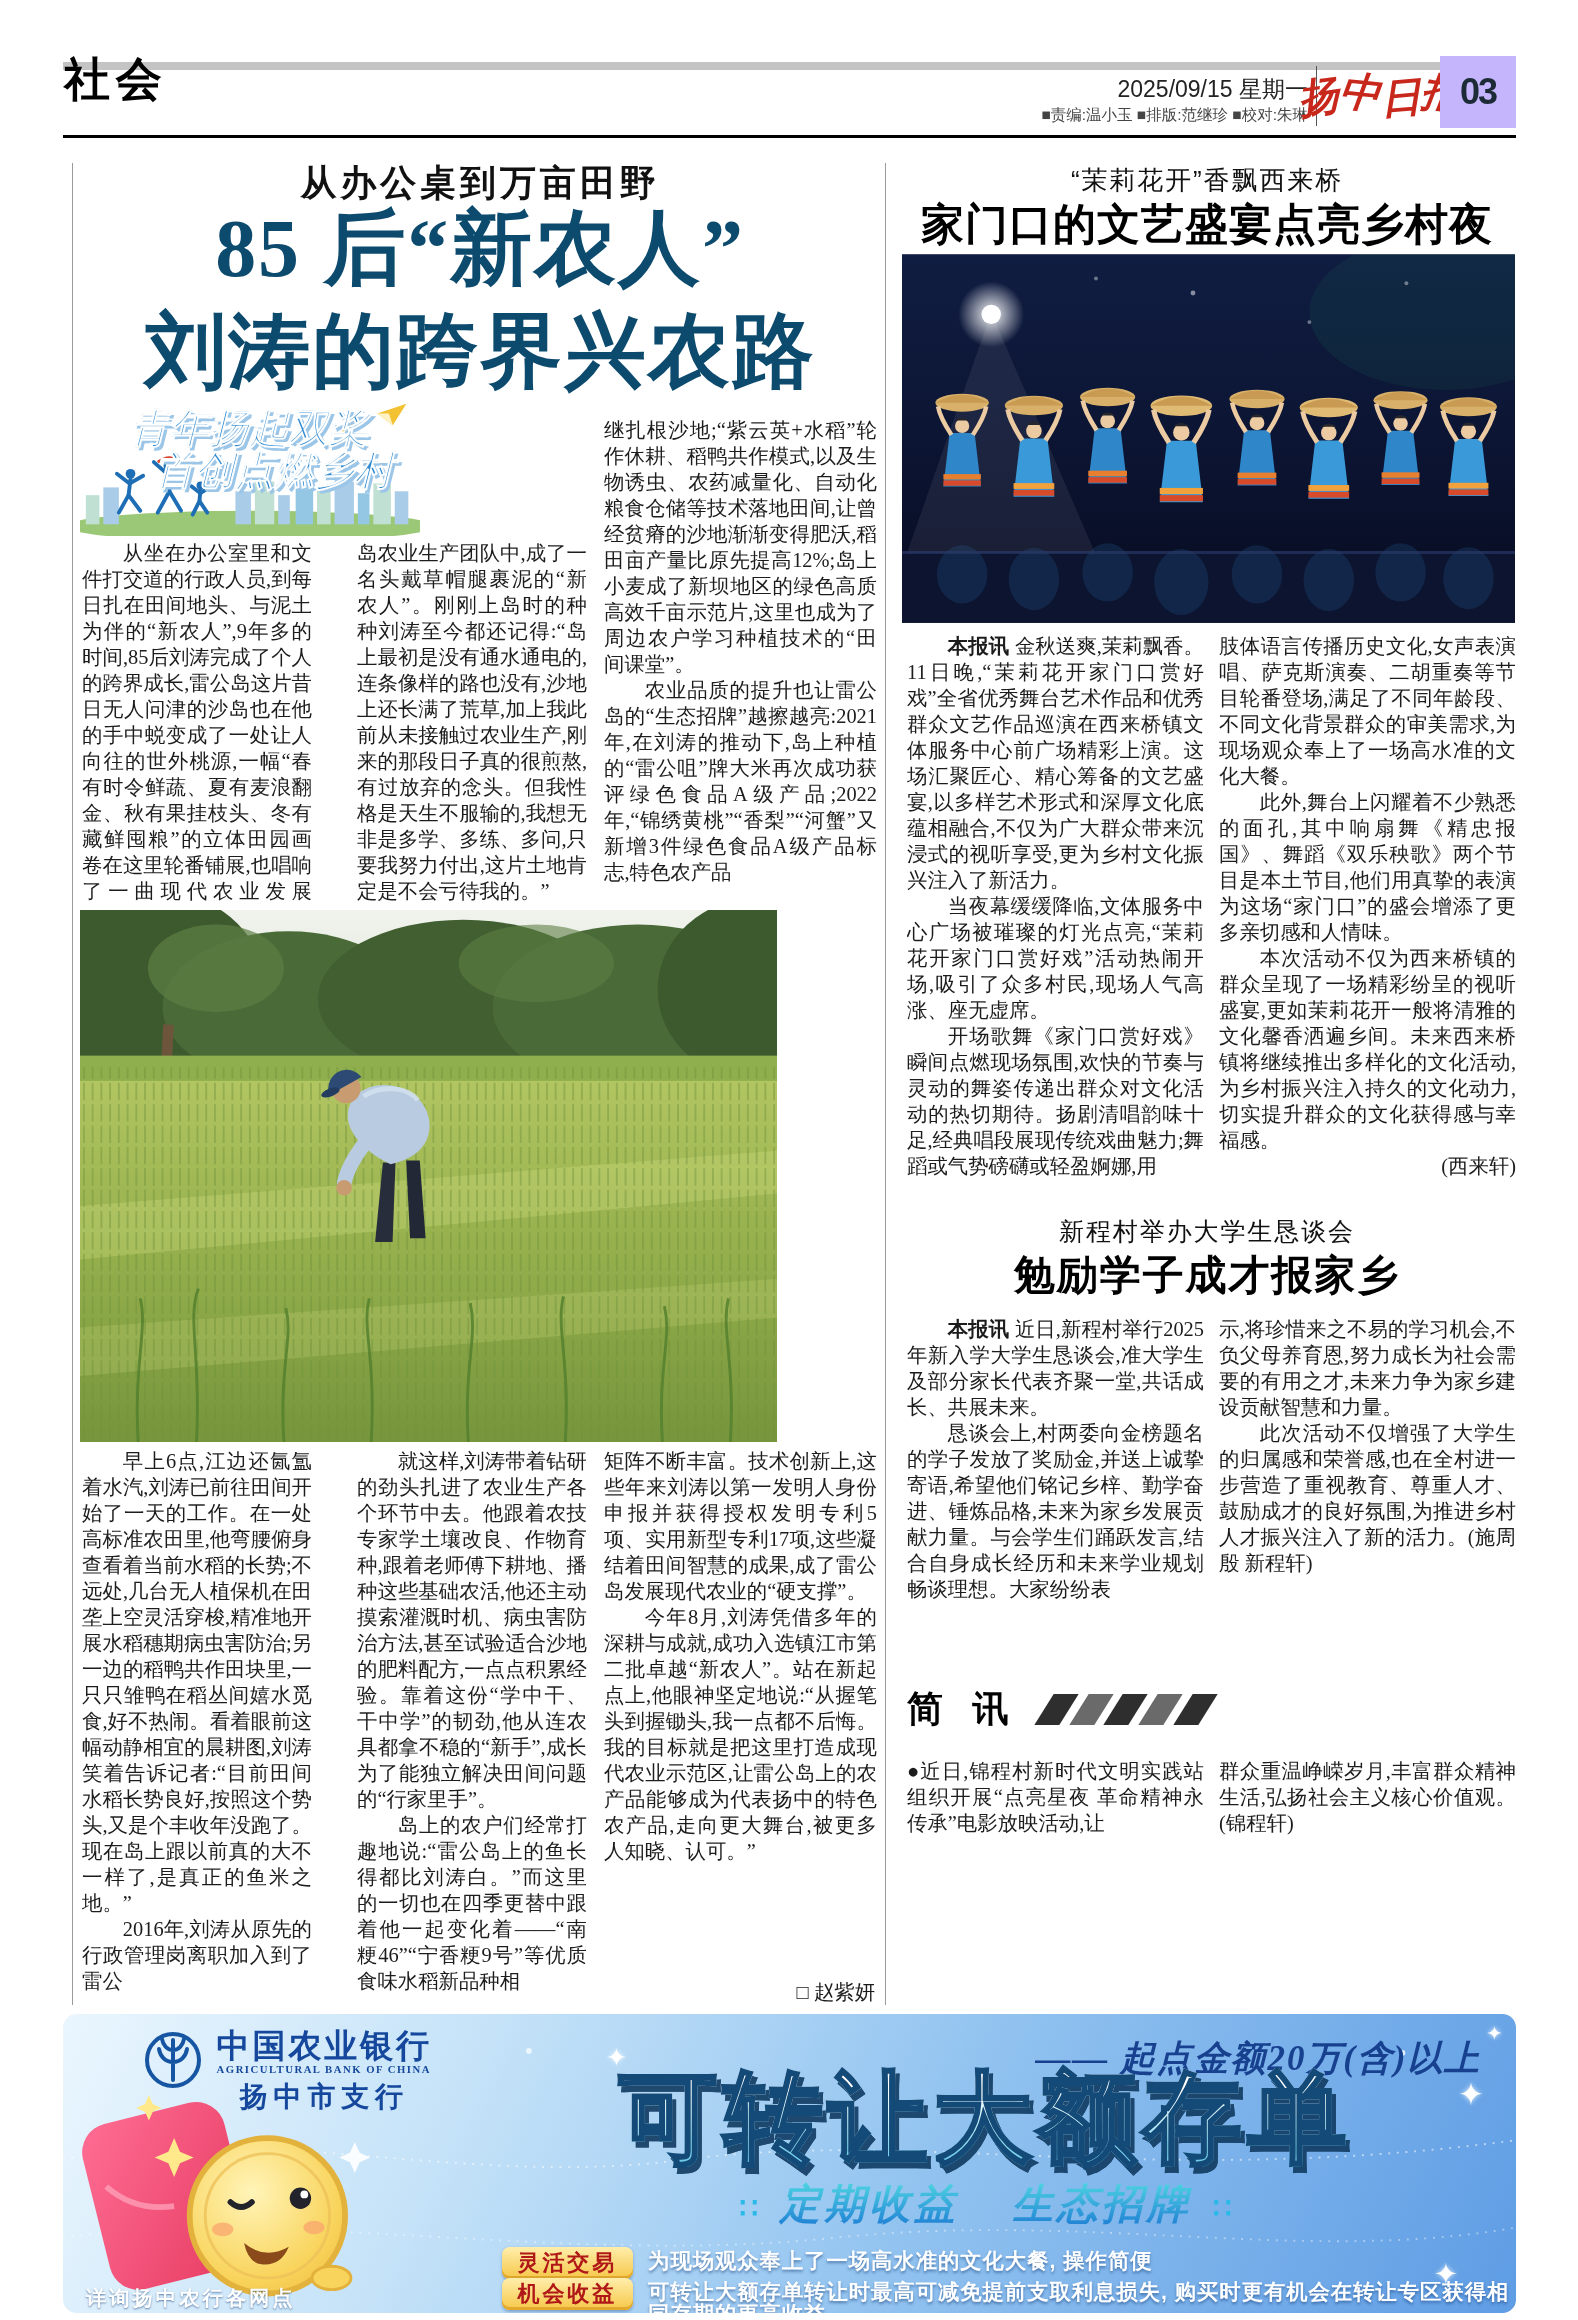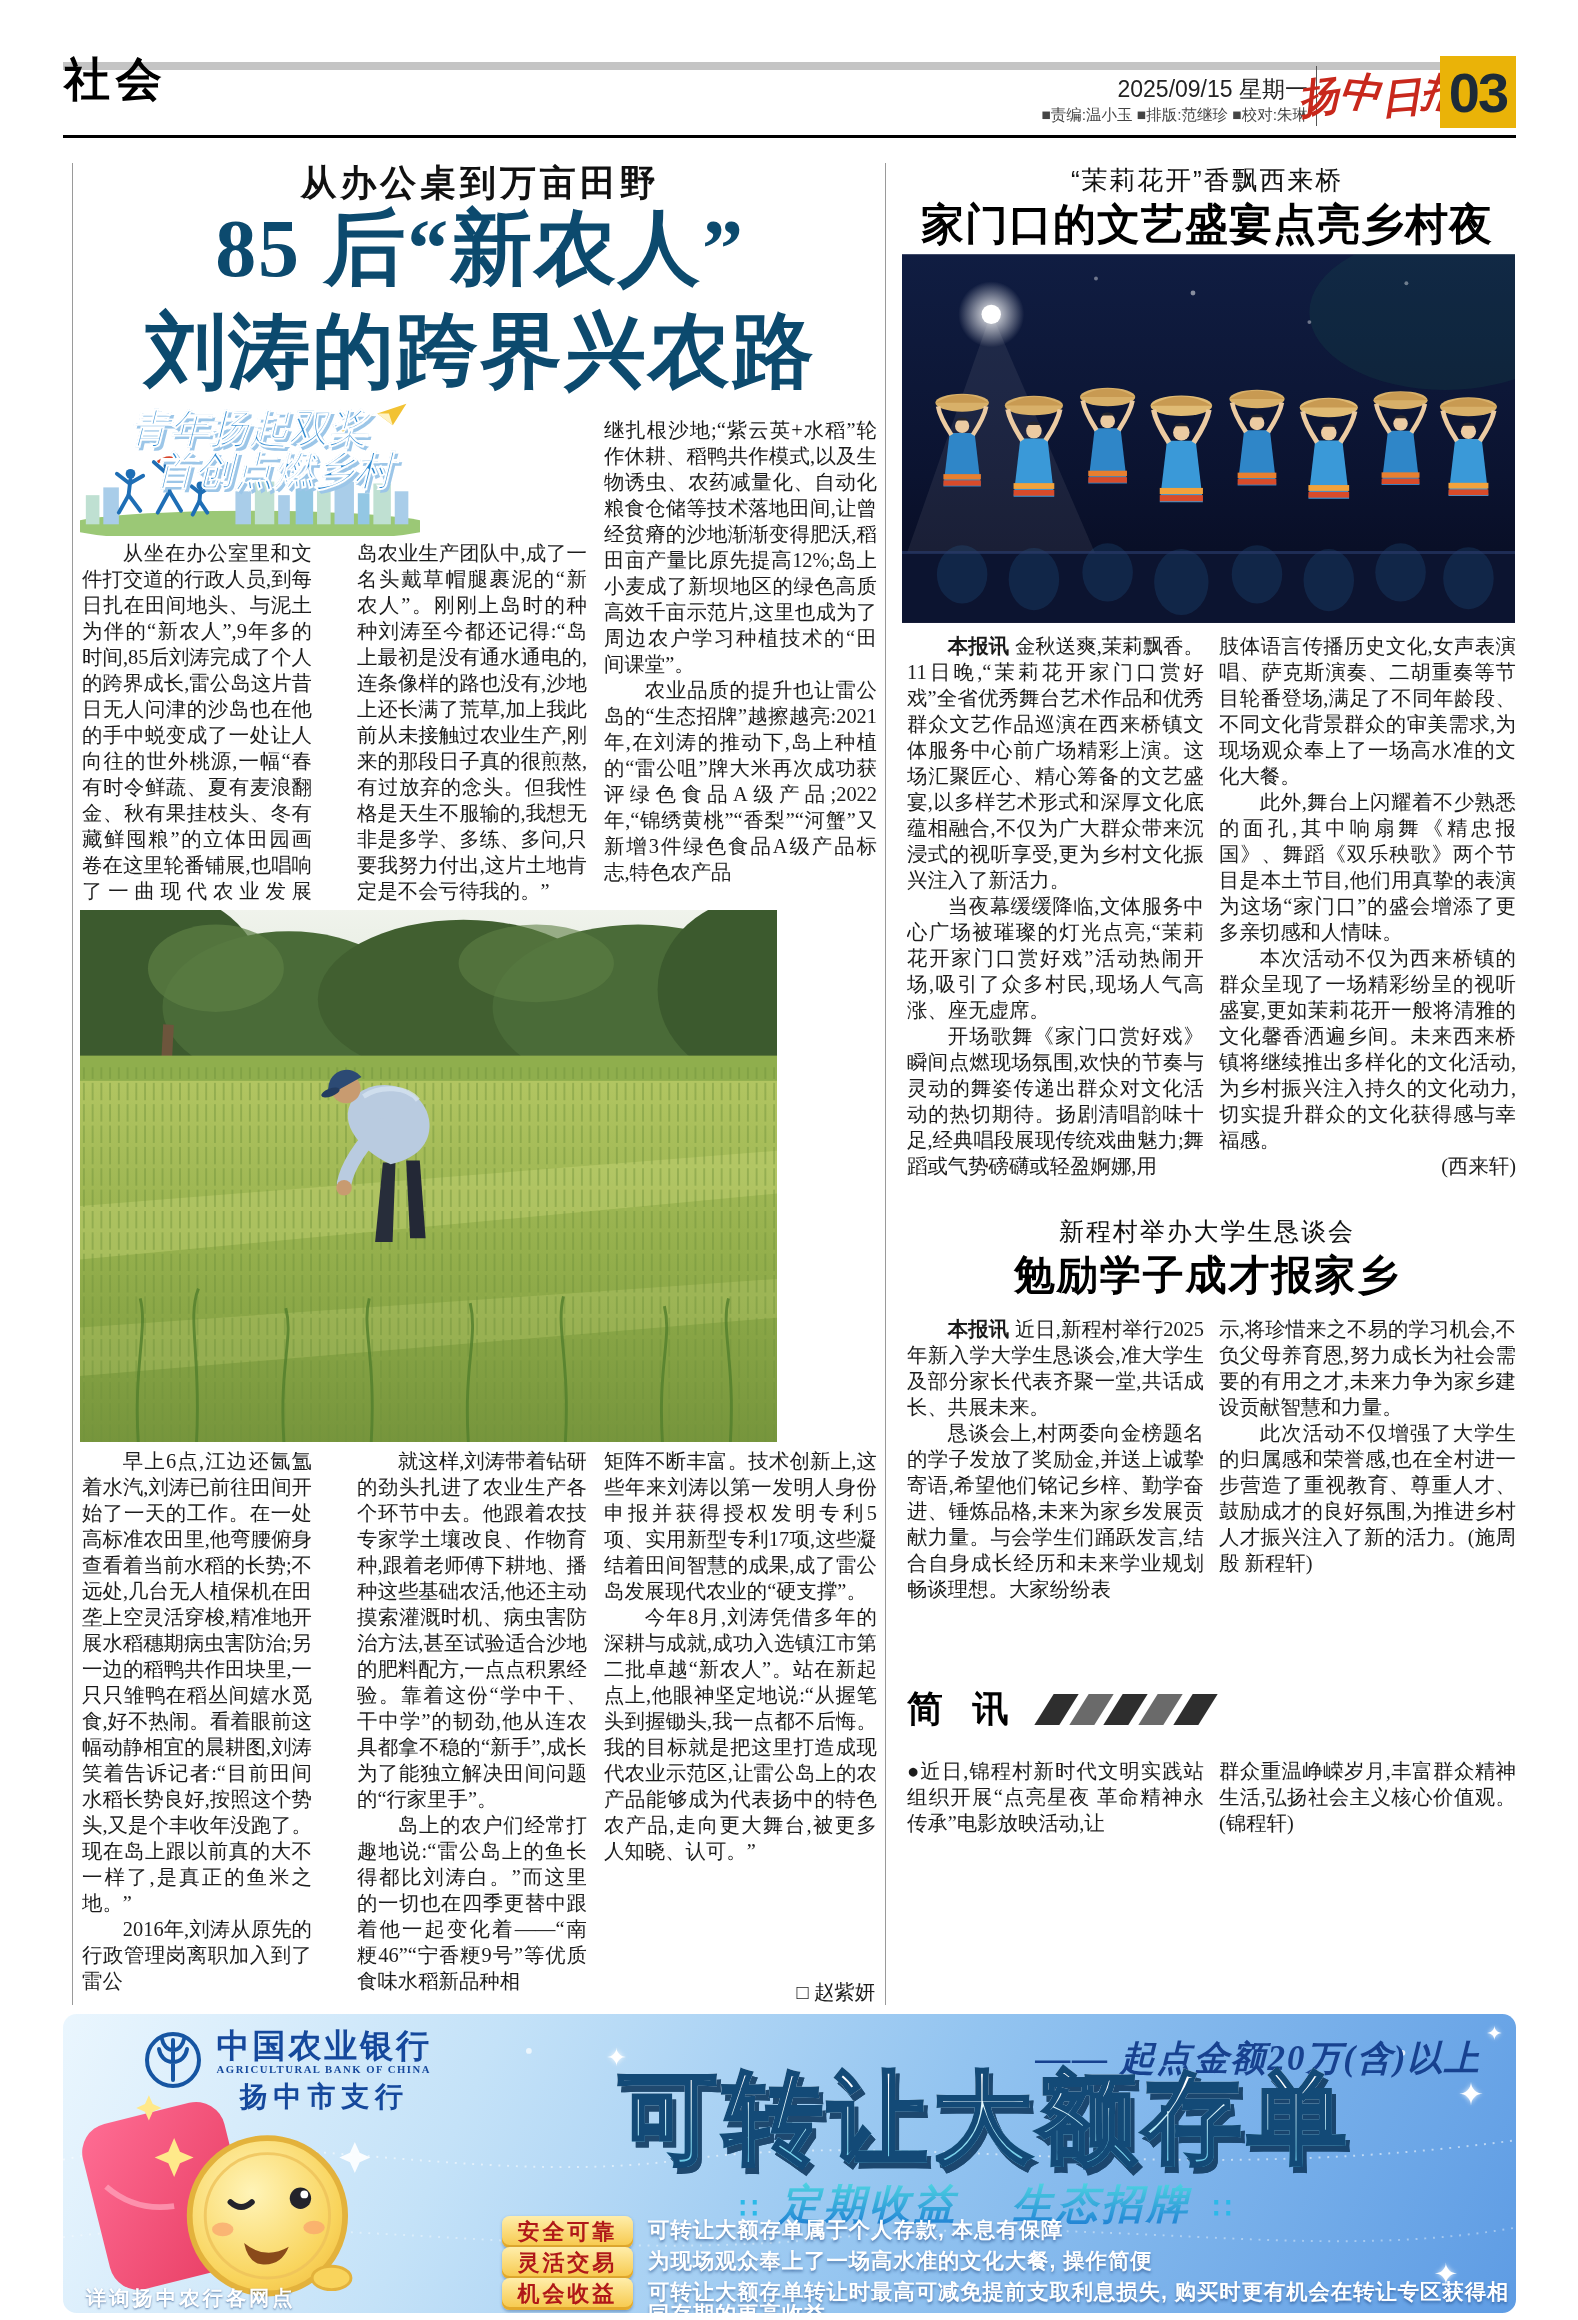--- a/index.html
+++ b/index.html
@@ -19,22 +19,22 @@
   .section-title{font-size:46px;font-weight:900;letter-spacing:5.8px;color:#000;}
   .date-line{font-size:23px;color:#222;}
   .staff-line{font-size:15.5px;color:#444;}
   .masthead{display:flex;align-items:center;justify-content:center;}
   .mast-c{color:#c8281c;font-weight:bold;font-style:italic;font-size:41px;
           font-family:"Liberation Serif",serif;display:inline-block;line-height:1;}
   .mast-c:nth-child(1){transform:rotate(-8deg) translateY(1.9px);}
   .mast-c:nth-child(2){transform:rotate(6deg) translateY(-2.9px);}
   .mast-c:nth-child(3){transform:rotate(-5deg) translateY(2.9px);}
   .mast-c:nth-child(4){transform:rotate(7deg) translateY(-1.9px);}
-  .pagenum{background:#eab308;display:flex;align-items:center;justify-content:center;
-           font-size:56px;font-weight:900;color:#1d2b37;letter-spacing:-1.9px;}
+  .pagenum{background:#c4b5fd;display:flex;align-items:center;justify-content:center;
+           font-size:36px;font-weight:900;color:#1d2b37;letter-spacing:-1.9px;}
 
   
   .kicker-main{font-size:36px;font-weight:bold;letter-spacing:3.9px;color:#111;}
   .title-main{font-size:82px;font-weight:900;letter-spacing:1.9px;color:#0c4a6e;line-height:1.1;}
   .kicker-r{font-size:26px;color:#111;letter-spacing:1.9px;}
   .title-r{font-size:43px;font-weight:900;letter-spacing:1px;color:#000;}
   .kicker-r2{font-size:25px;color:#111;letter-spacing:1.9px;}
   .title-r2{font-size:41px;font-weight:900;letter-spacing:1.9px;color:#000;}
   .byline{position:absolute;right:1.9px;bottom:1.9px;font-size:20.4px;}
   .credit-line{text-align:right;text-indent:0 !important;}
@@ -431,24 +431,20 @@
     <span class="abs sparkle" style="left:1395px;top:62px;font-size:31px;">✦</span>
 
     <div class="abs center" style="left:408px;top:163px;width:1029px;">
       <span class="dots">∷</span>
       <span class="ad-sub">定期收益</span>
       <span style="display:inline-block;width:45px;"></span>
       <span class="ad-sub">生态招牌</span>
       <span class="dots">∷</span>
     </div>
 
-    <div class="feat-row" style="left:439px;top:202px;">
-      <span class="feat-label">安全可靠</span>
-      <span class="feat-desc">可转让大额存单属于个人存款, 本息有保障</span>
-    </div>
     <div class="feat-row" style="left:439px;top:233px;">
       <span class="feat-label">灵活交易</span>
       <span class="feat-desc">为现场观众奉上了一场高水准的文化大餐, 操作简便</span>
     </div>
     <div class="feat-row" style="left:439px;top:264px;">
       <span class="feat-label">机会收益</span>
       <span class="feat-desc" style="max-width:873px;">可转让大额存单转让时最高可减免提前支取利息损失, 购买时更有机会在转让专区获得相同存期的更高收益</span>
     </div>
     <span class="abs sparkle" style="right:58px;top:243px;font-size:29px;">✦</span>
 

